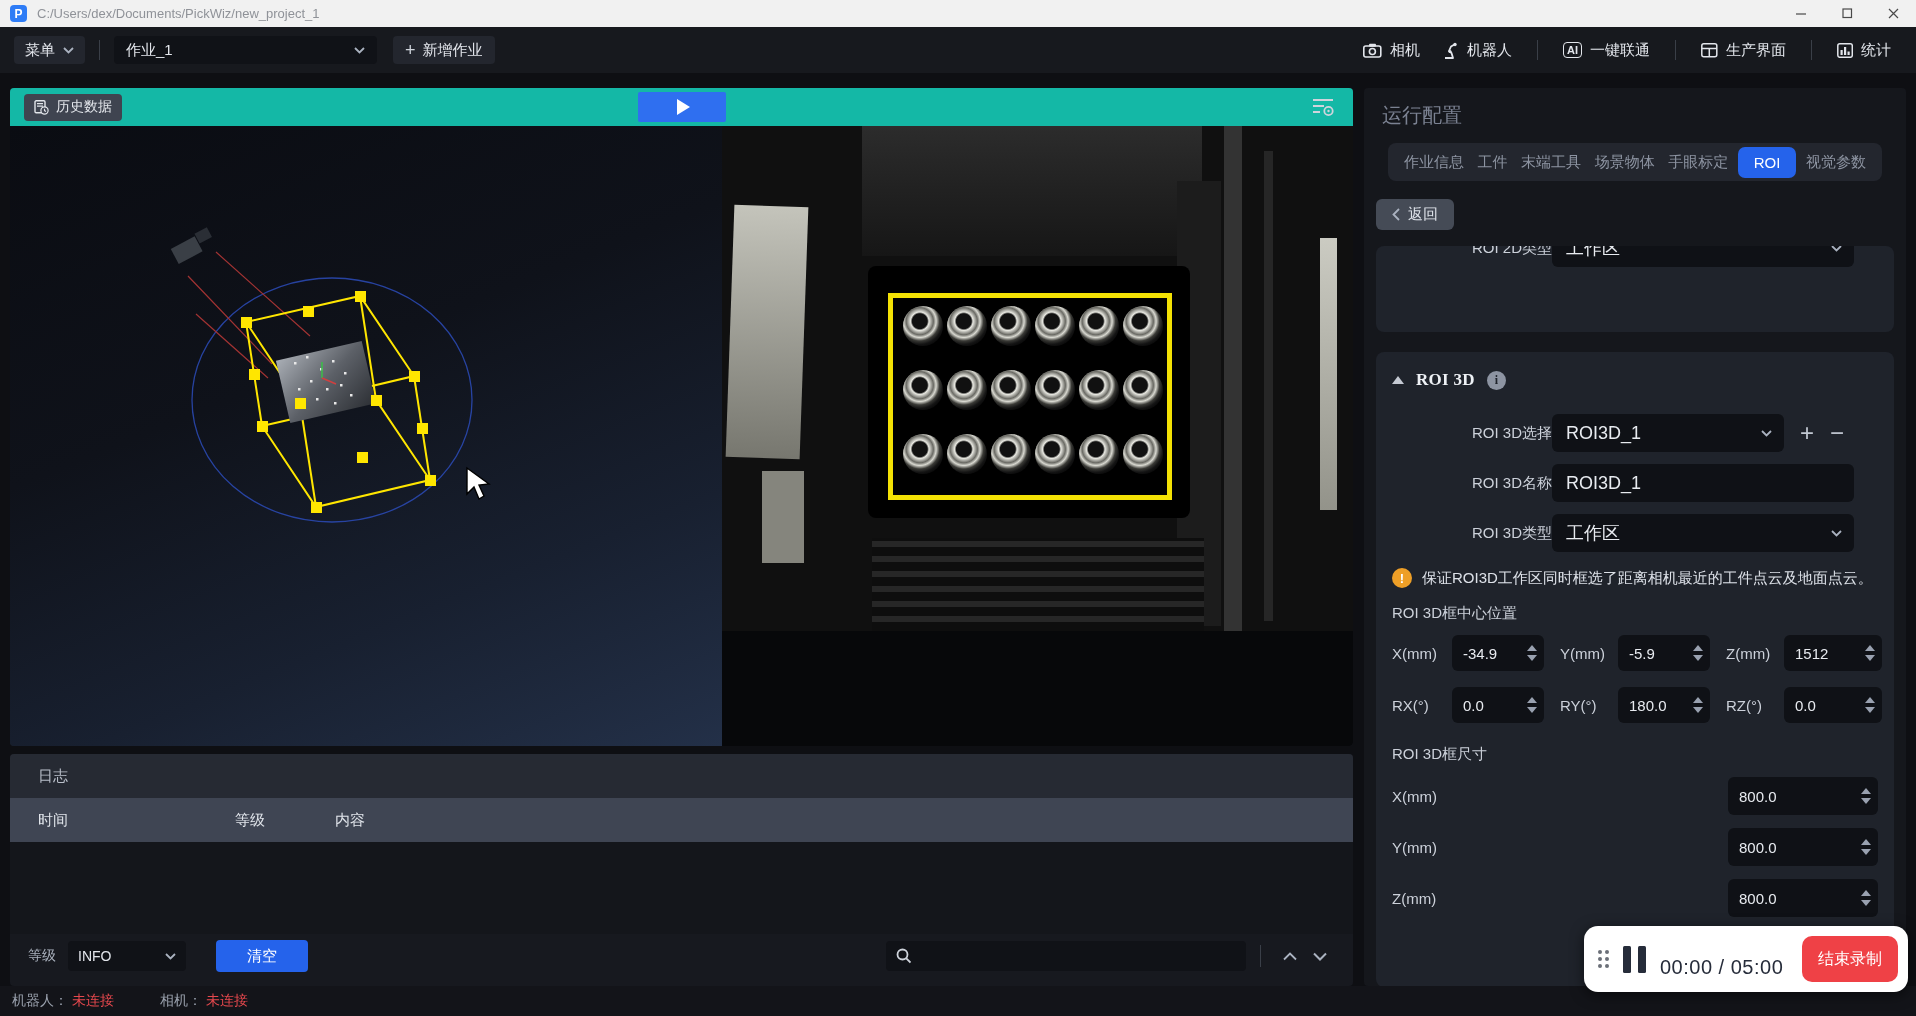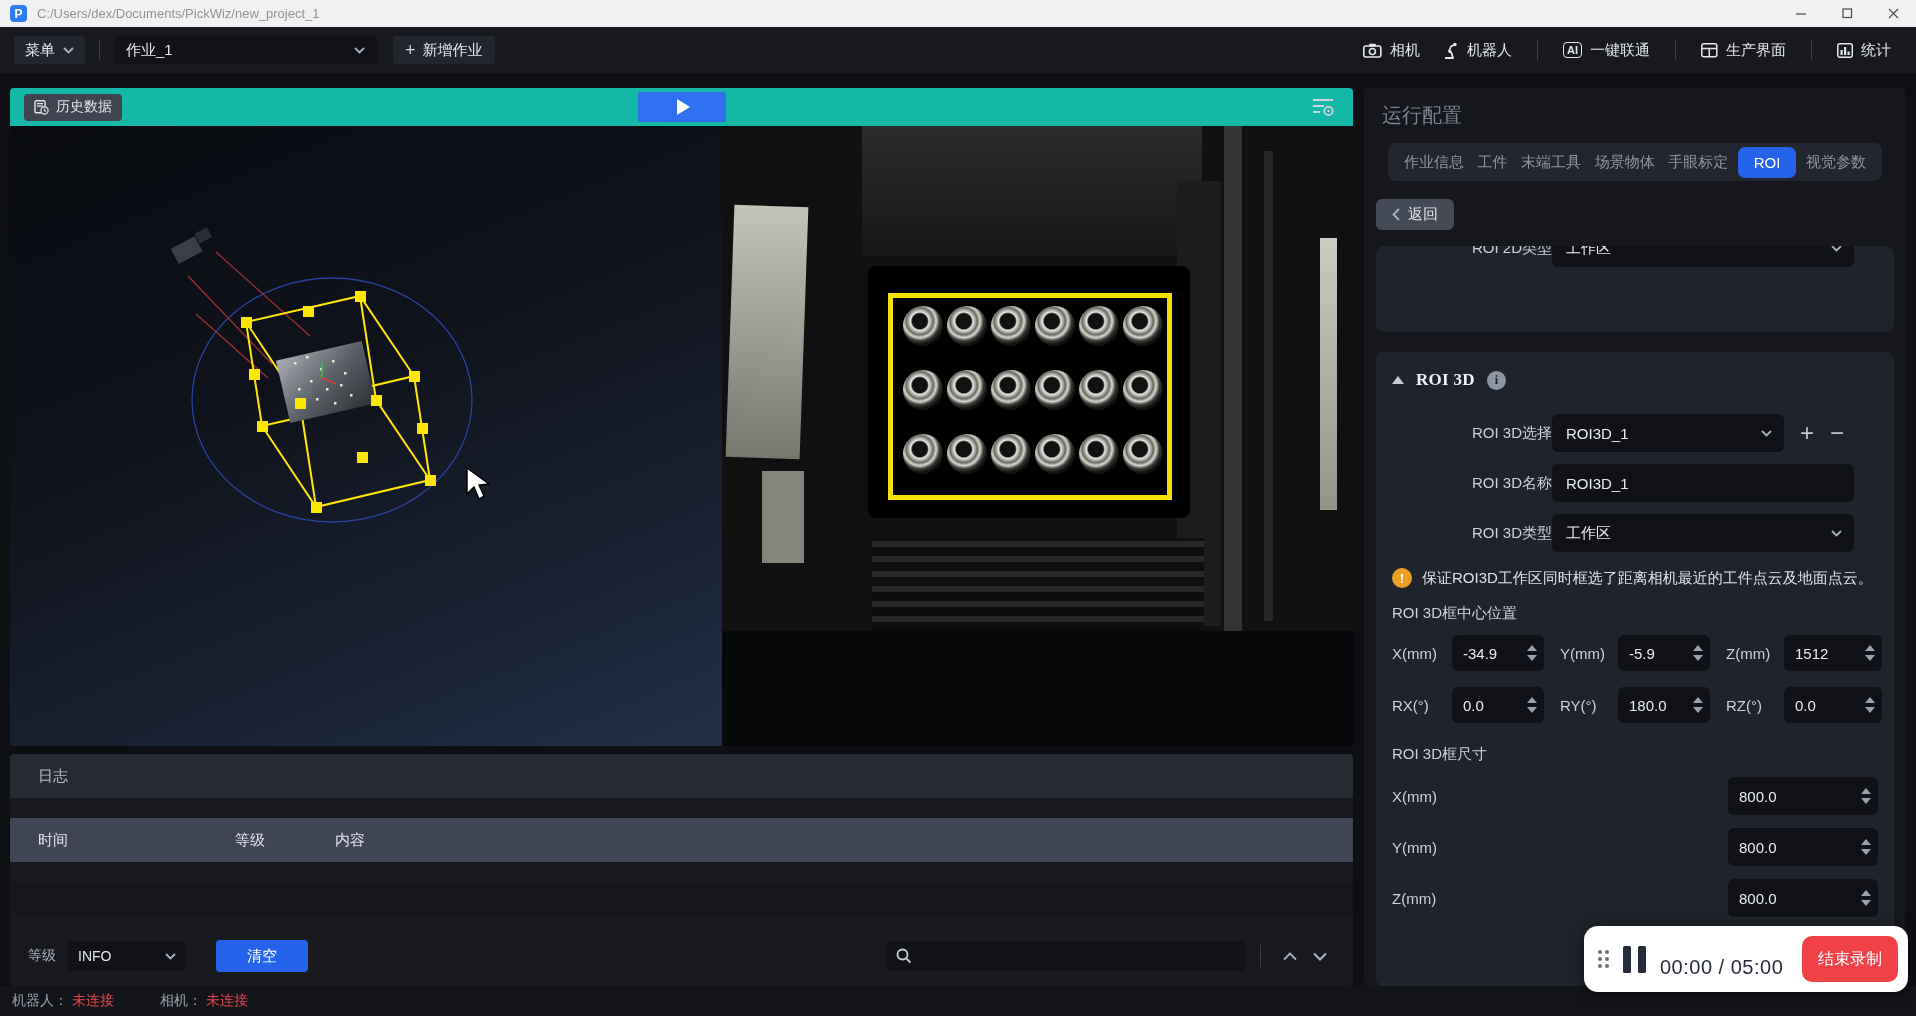--- a/index.html
+++ b/index.html
@@ -38,21 +38,21 @@
   .camera-view { position:relative; flex:1; height:620px; background:#07080a; overflow:hidden; }
   .photo { position:absolute; left:0; top:0; width:631px; height:505px; background:#101010; overflow:hidden; }
   .m { position:absolute; }
   .tablet { left:146px; top:140px; width:322px; height:252px; background:#000; border-radius:8px; }
   .roi2d-box { left:166px; top:167px; width:284px; height:207px; border:5px solid #f3e104; z-index:5; }
   .coil { position:absolute; width:40px; height:40px; border-radius:50%;
           background:radial-gradient(circle at 42% 38%, #111 0 22%, #e9e9e2 27%, #6a6a64 40%, #d8d8d0 48%, #3a3a36 58%, #141414 68%, #0a0a0a 76%); }
   .cursor3d { position:absolute; z-index:9; }
 
   
-  .log-panel { position:absolute; left:10px; top:754px; width:1343px; height:232px; background:#17191f; border-radius:4px; display:flex; flex-direction:column; overflow:hidden;gap:20px; }
+  .log-panel { position:absolute; left:10px; top:754px; width:1343px; height:232px; background:#17191f; border-radius:4px; display:flex; flex-direction:column; overflow:hidden; }
   .log-title { height:44px; background:#262a33; display:flex; align-items:center; padding-left:28px; font-size:15px; color:#b9bfca; flex:none; }
   .log-thead { height:44px; background:#3f4553; display:flex; align-items:center; font-size:15px; color:#e1e5eb; flex:none; }
   .log-thead .c1 { padding-left:28px; width:225px; }
   .log-thead .c2 { width:100px; }
   .log-body { flex:1; background:#14161b; }
   .log-controls { height:52px; display:flex; align-items:center; padding:0 18px 8px 18px; flex:none; }
   .lvl-label { font-size:14px; color:#aab1bd; margin-right:12px; }
   .lvl-select { display:flex; align-items:center; justify-content:space-between; width:118px; height:30px; background:#101217; border-radius:4px; padding:0 10px; font-size:14px; color:#e3e6ec; }
   .clear-btn { width:92px; height:32px; background:#2563eb; color:#fff; border:none; border-radius:4px; font-size:15px; margin-left:30px; }
   .search-wrap { margin-left:auto; display:flex; align-items:center; }
@@ -71,21 +71,21 @@
   .right-panel { position:absolute; left:1364px; top:88px; width:542px; height:898px; background:#15171c; border-radius:4px; overflow:hidden; }
   .rp-title { padding:14px 18px 8px; font-size:20px; color:#7b8292; }
   .tabs { margin:6px 24px 0; background:#23262e; border-radius:8px; height:38px; display:flex; align-items:center; justify-content:space-between; padding:0 12px; }
   .tab { font-size:15px; color:#8d94a2; padding:6px 4px; white-space:nowrap; }
   .tab.active { background:#2563eb; color:#fff; border-radius:7px; padding:7px 16px; }
   .back-btn { display:inline-flex; align-items:center; gap:8px; margin:18px 12px 0; background:rgba(110,118,134,.55); border-radius:6px; height:31px; padding:0 16px; font-size:15px; color:#dfe3ea; }
   .card { background:#1f232b; border-radius:8px; margin:16px 12px 0; padding:0 16px; }
   .card.clip { height:86px; overflow:hidden; padding-top:0; }
   .frow { display:flex; align-items:center; margin-top:12px; }
   .frow .rlabel { width:160px; font-size:15px; color:#ccd1da; flex:none;text-align:right; }
-  .select, .textbox { background:#0f1116; border-radius:6px; height:38px; display:flex; align-items:center; padding:0 12px 0 14px; font-size:15px; color:#e8ebf0; }
+  .select, .textbox { background:#0f1116; border-radius:6px; height:38px; display:flex; align-items:center; padding:0 12px 0 14px; font-size:18px; color:#e8ebf0; }
   .select { justify-content:space-between; }
   .w300 { width:302px; }
   .w230 { width:232px; }
   .clip-row { margin-top:-17px; }
   .sec-head { display:flex; align-items:center; gap:12px; padding-top:18px;font-family:Liberation Serif, serif; }
   .sec-title { font-size:17px; color:#eef1f5; font-weight:bold; letter-spacing:.3px; }
   .tri-up { width:0; height:0; border-left:6px solid transparent; border-right:6px solid transparent; border-bottom:8px solid #c5cad3; }
   .info-i { width:19px; height:19px; border-radius:50%; background:#8d94a2; color:#1f232b; font-size:12px; font-weight:bold; display:flex; align-items:center; justify-content:center; }
   .pm { font-size:24px; color:#c2c8d2; line-height:1; margin-left:16px; }
   .warn-row { display:flex; gap:10px; margin-top:14px; }

